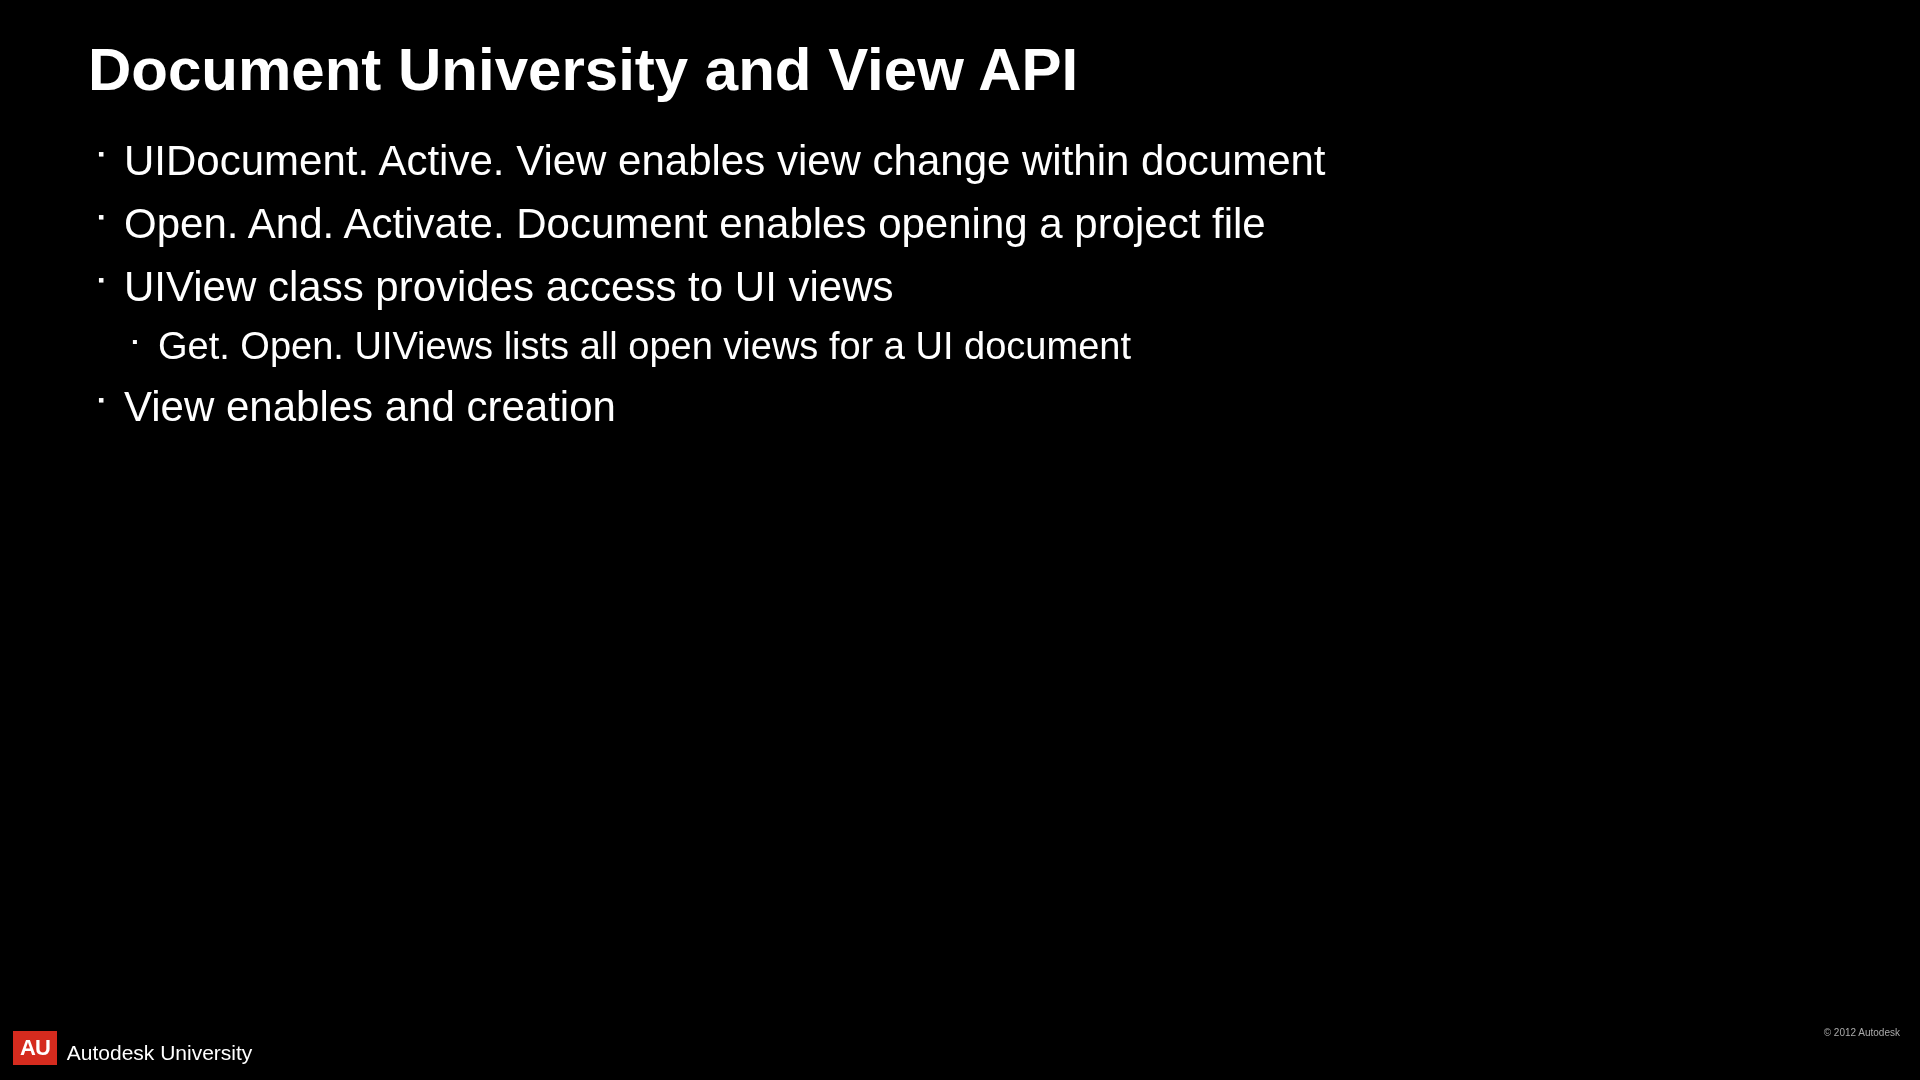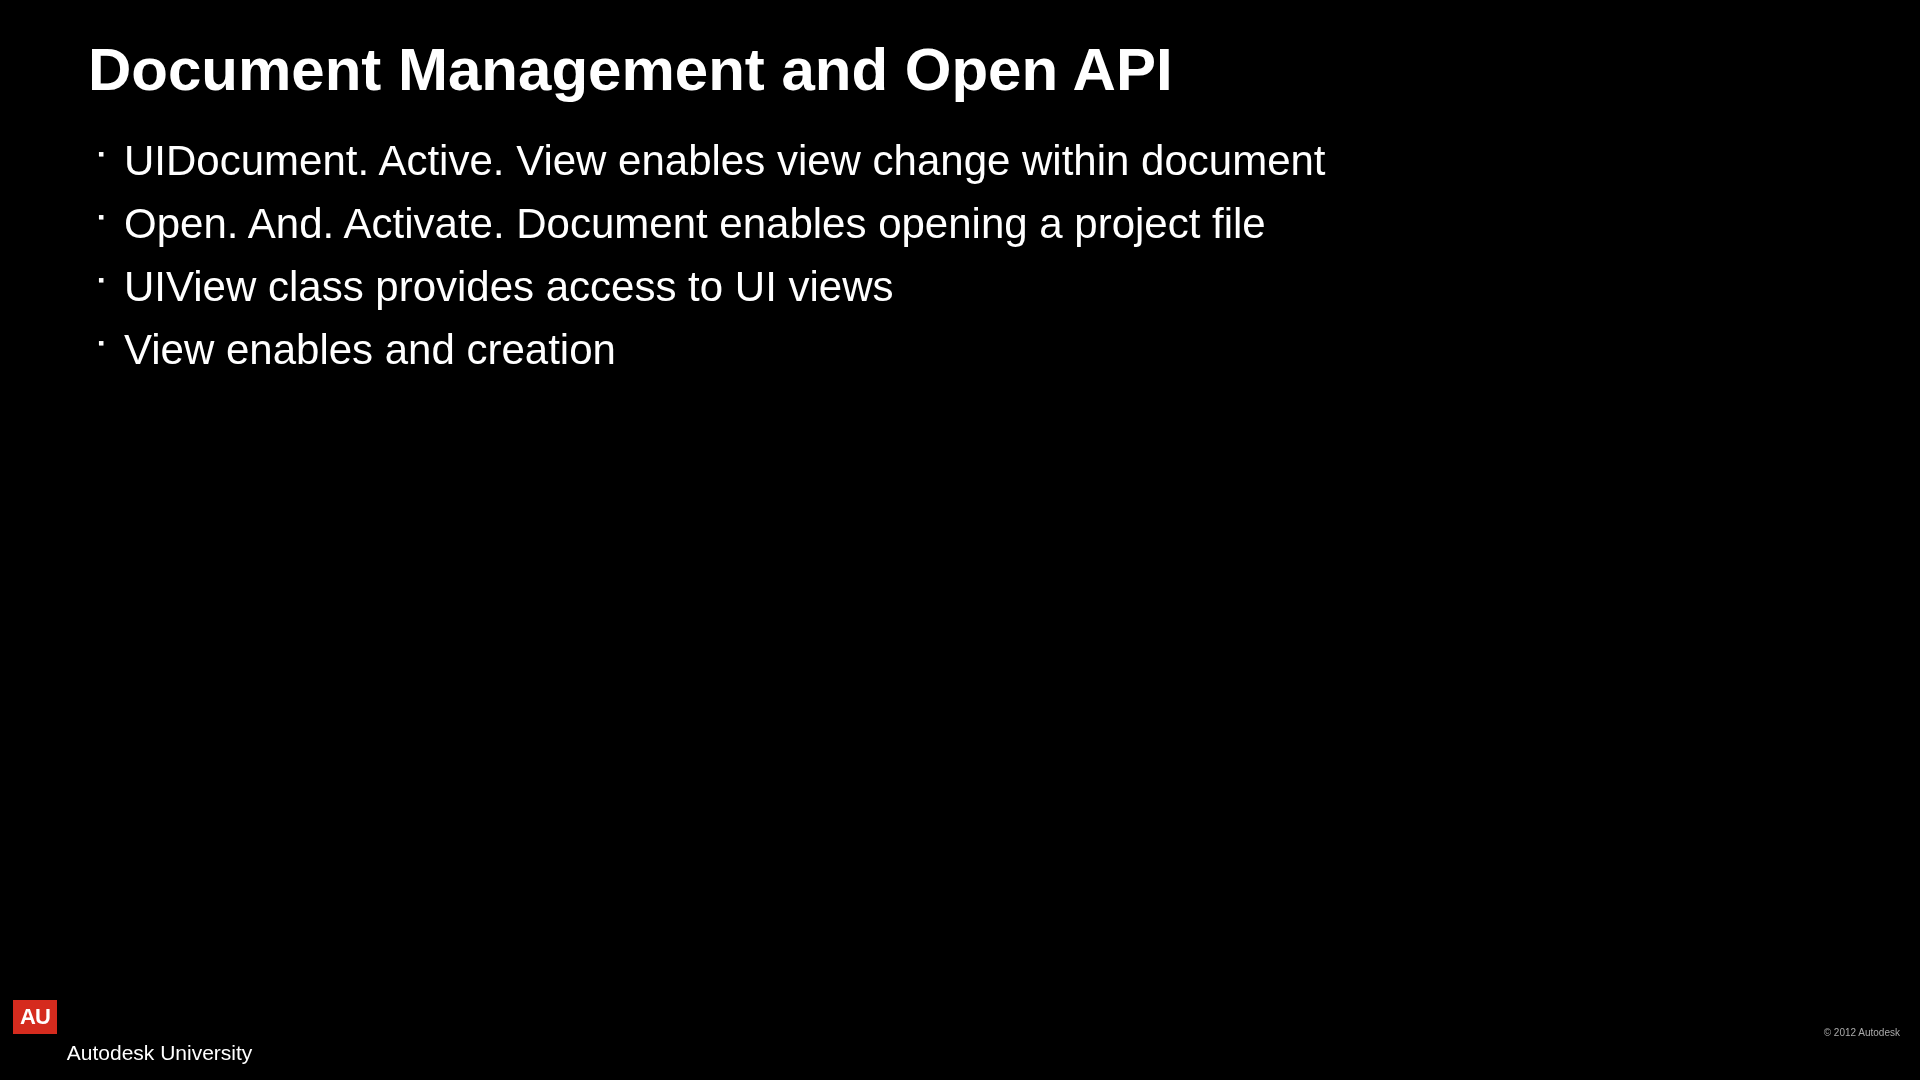--- a/index.html
+++ b/index.html
@@ -60,21 +60,21 @@
       position: absolute;
       bottom: 15px;
       left: 13px;
       right: 20px;
       display: flex;
       justify-content: space-between;
       align-items: center;
     }
     .logo-block {
       display: flex;
-      align-items: flex-start;
+      align-items: flex-end;
       gap: 10px;
     }
     .logo-badge {
       background: #d52b1e;
       color: #ffffff;
       font-weight: bold;
       font-size: 22px;
       padding: 4px 7px;
       letter-spacing: -1px;
     }
@@ -88,32 +88,35 @@
       font-weight: 400;
     }
     .copyright {
       font-size: 10px;
       color: #aaaaaa;
     }
   </style>
 </head>
 <body>
 
-<h1 class="slide-title">Document Management and Open API</h1>
+<h1 class="slide-title">Document University and View API</h1>
 
 <ul class="bullet-list">
   <li>
     <span>UIDocument. Active. View enables view change within document</span>
   </li>
   <li>
     <span>Open. And. Activate. Document enables opening a project file</span>
   </li>
   <li>
     <span>UIView class provides access to UI views</span>
     <ul class="sub-bullet-list">
+      <li>
+        <span>Get. Open. UIViews lists all open views for a UI document</span>
+      </li>
     </ul>
   </li>
   <li>
     <span>View enables and creation</span>
   </li>
 </ul>
 
 <div class="footer">
   <div class="logo-block">
     <div class="logo-badge">AU</div>

